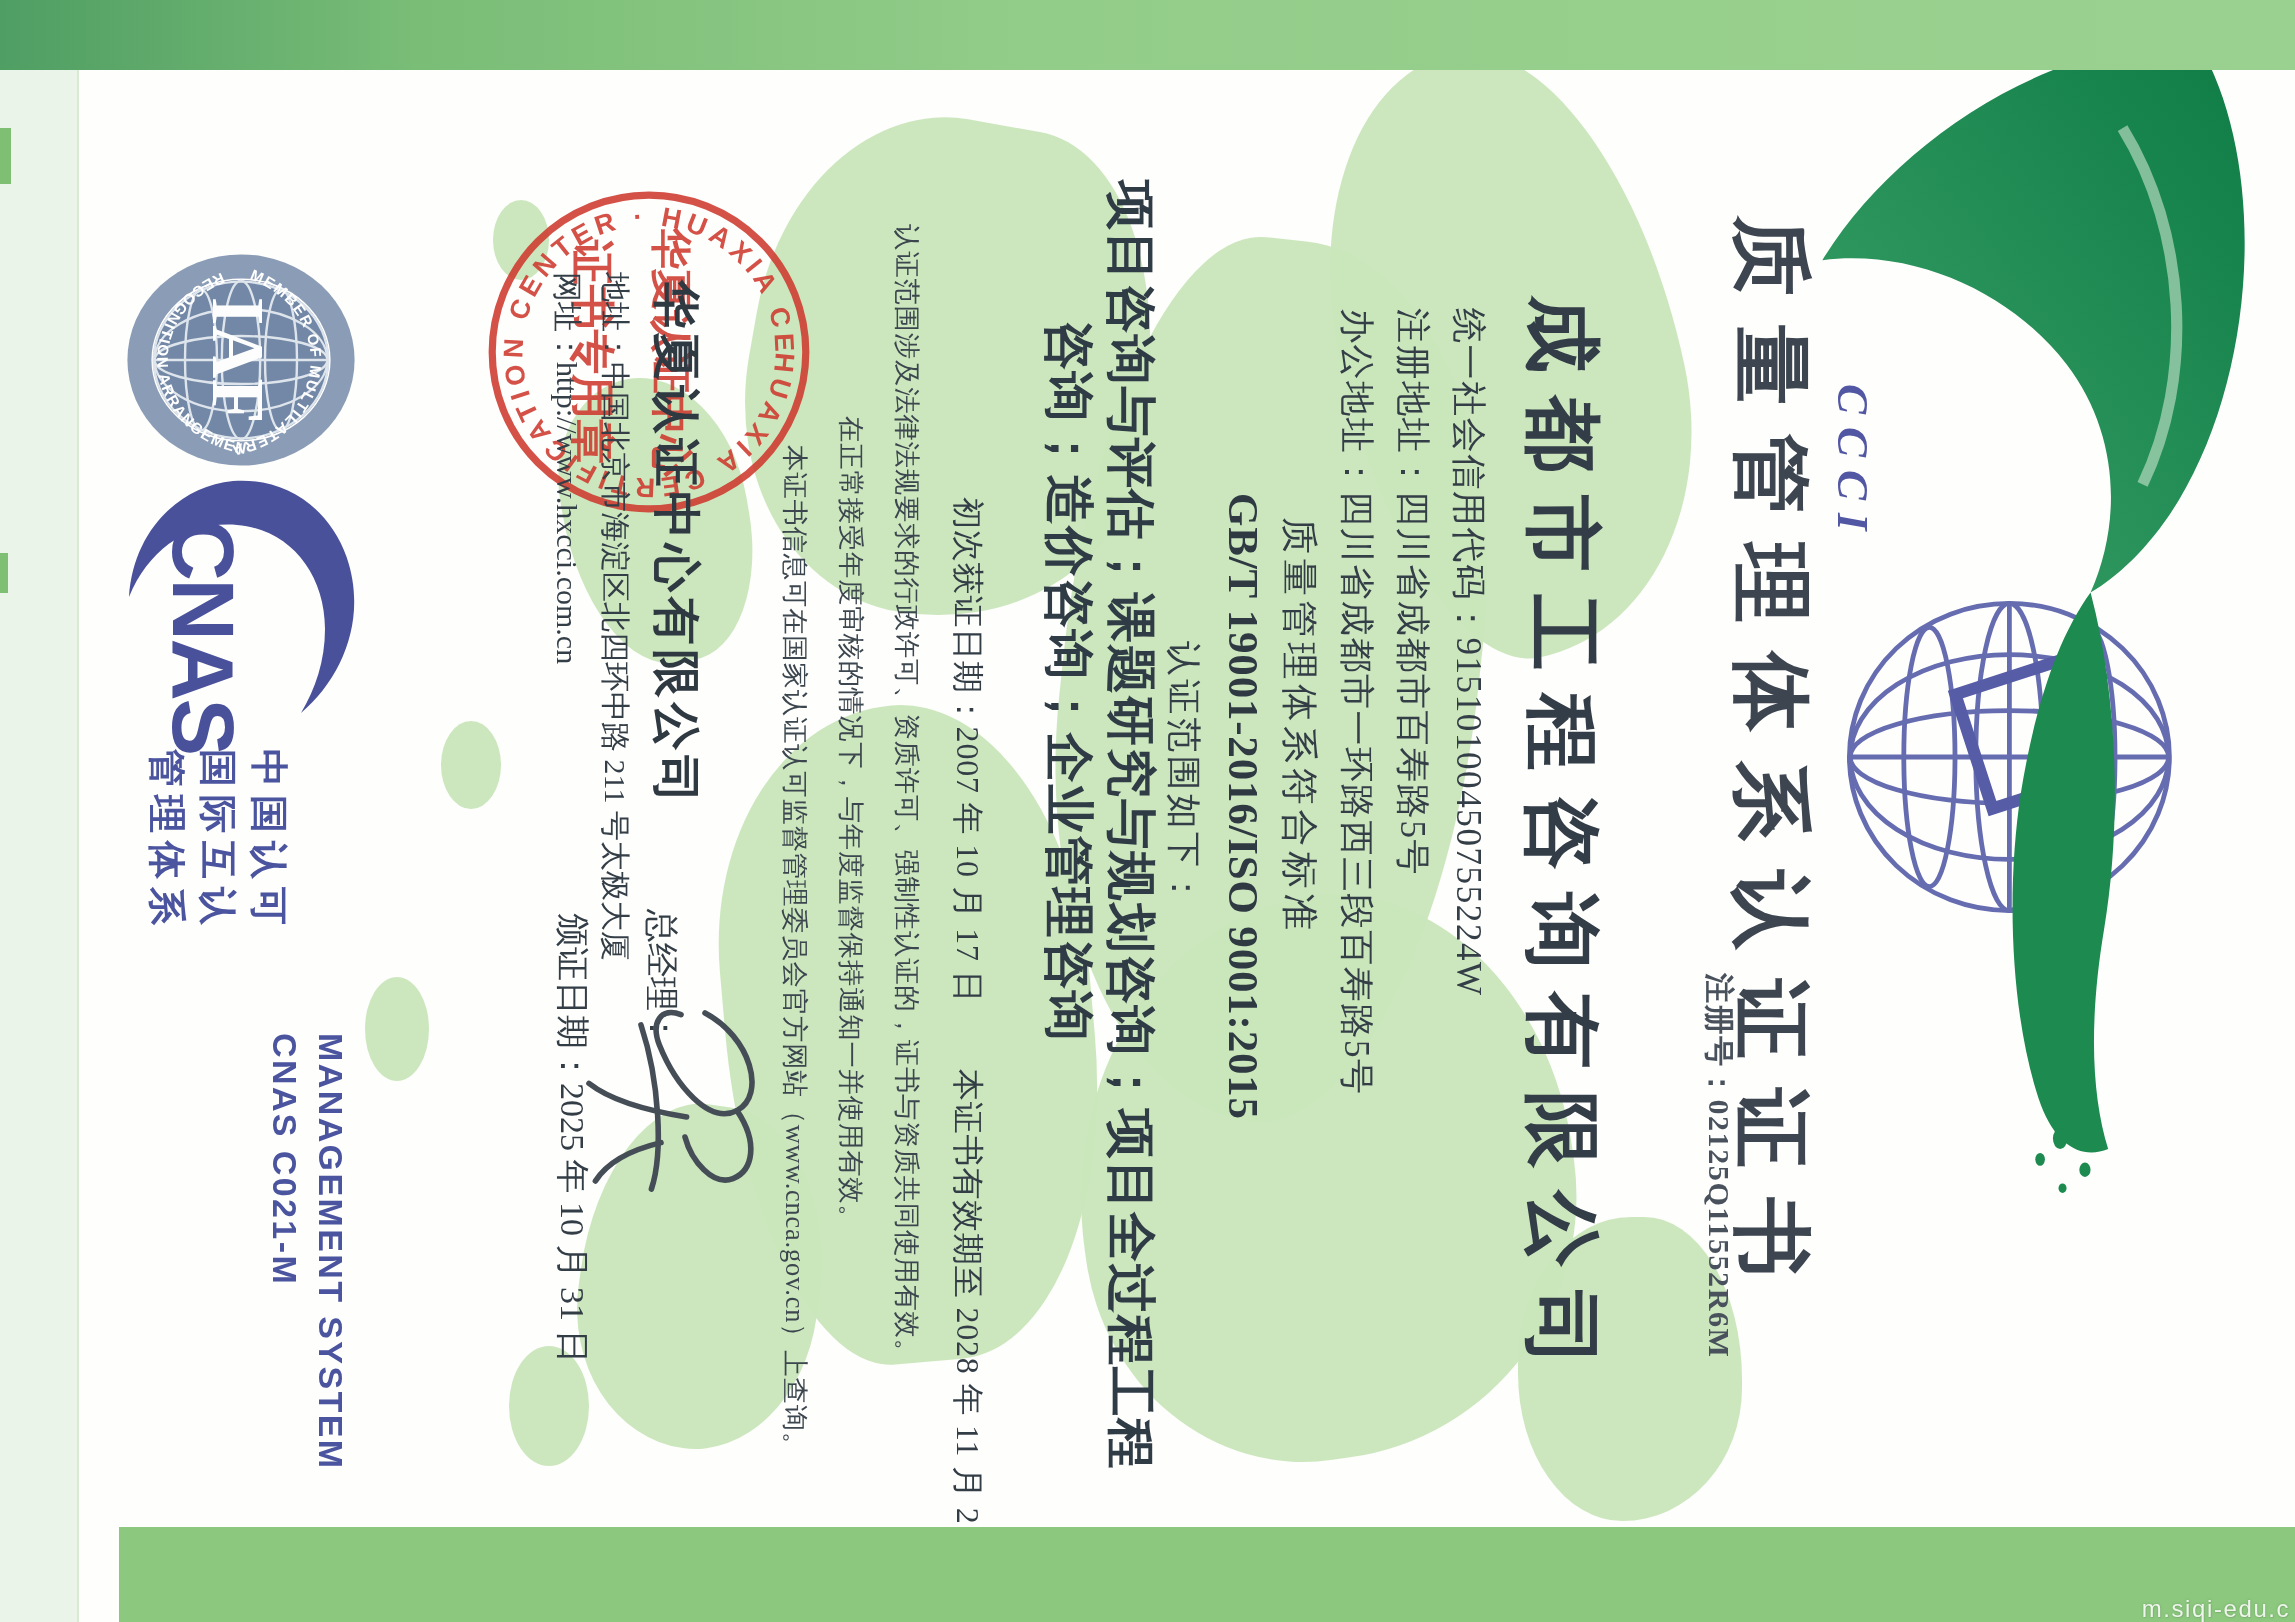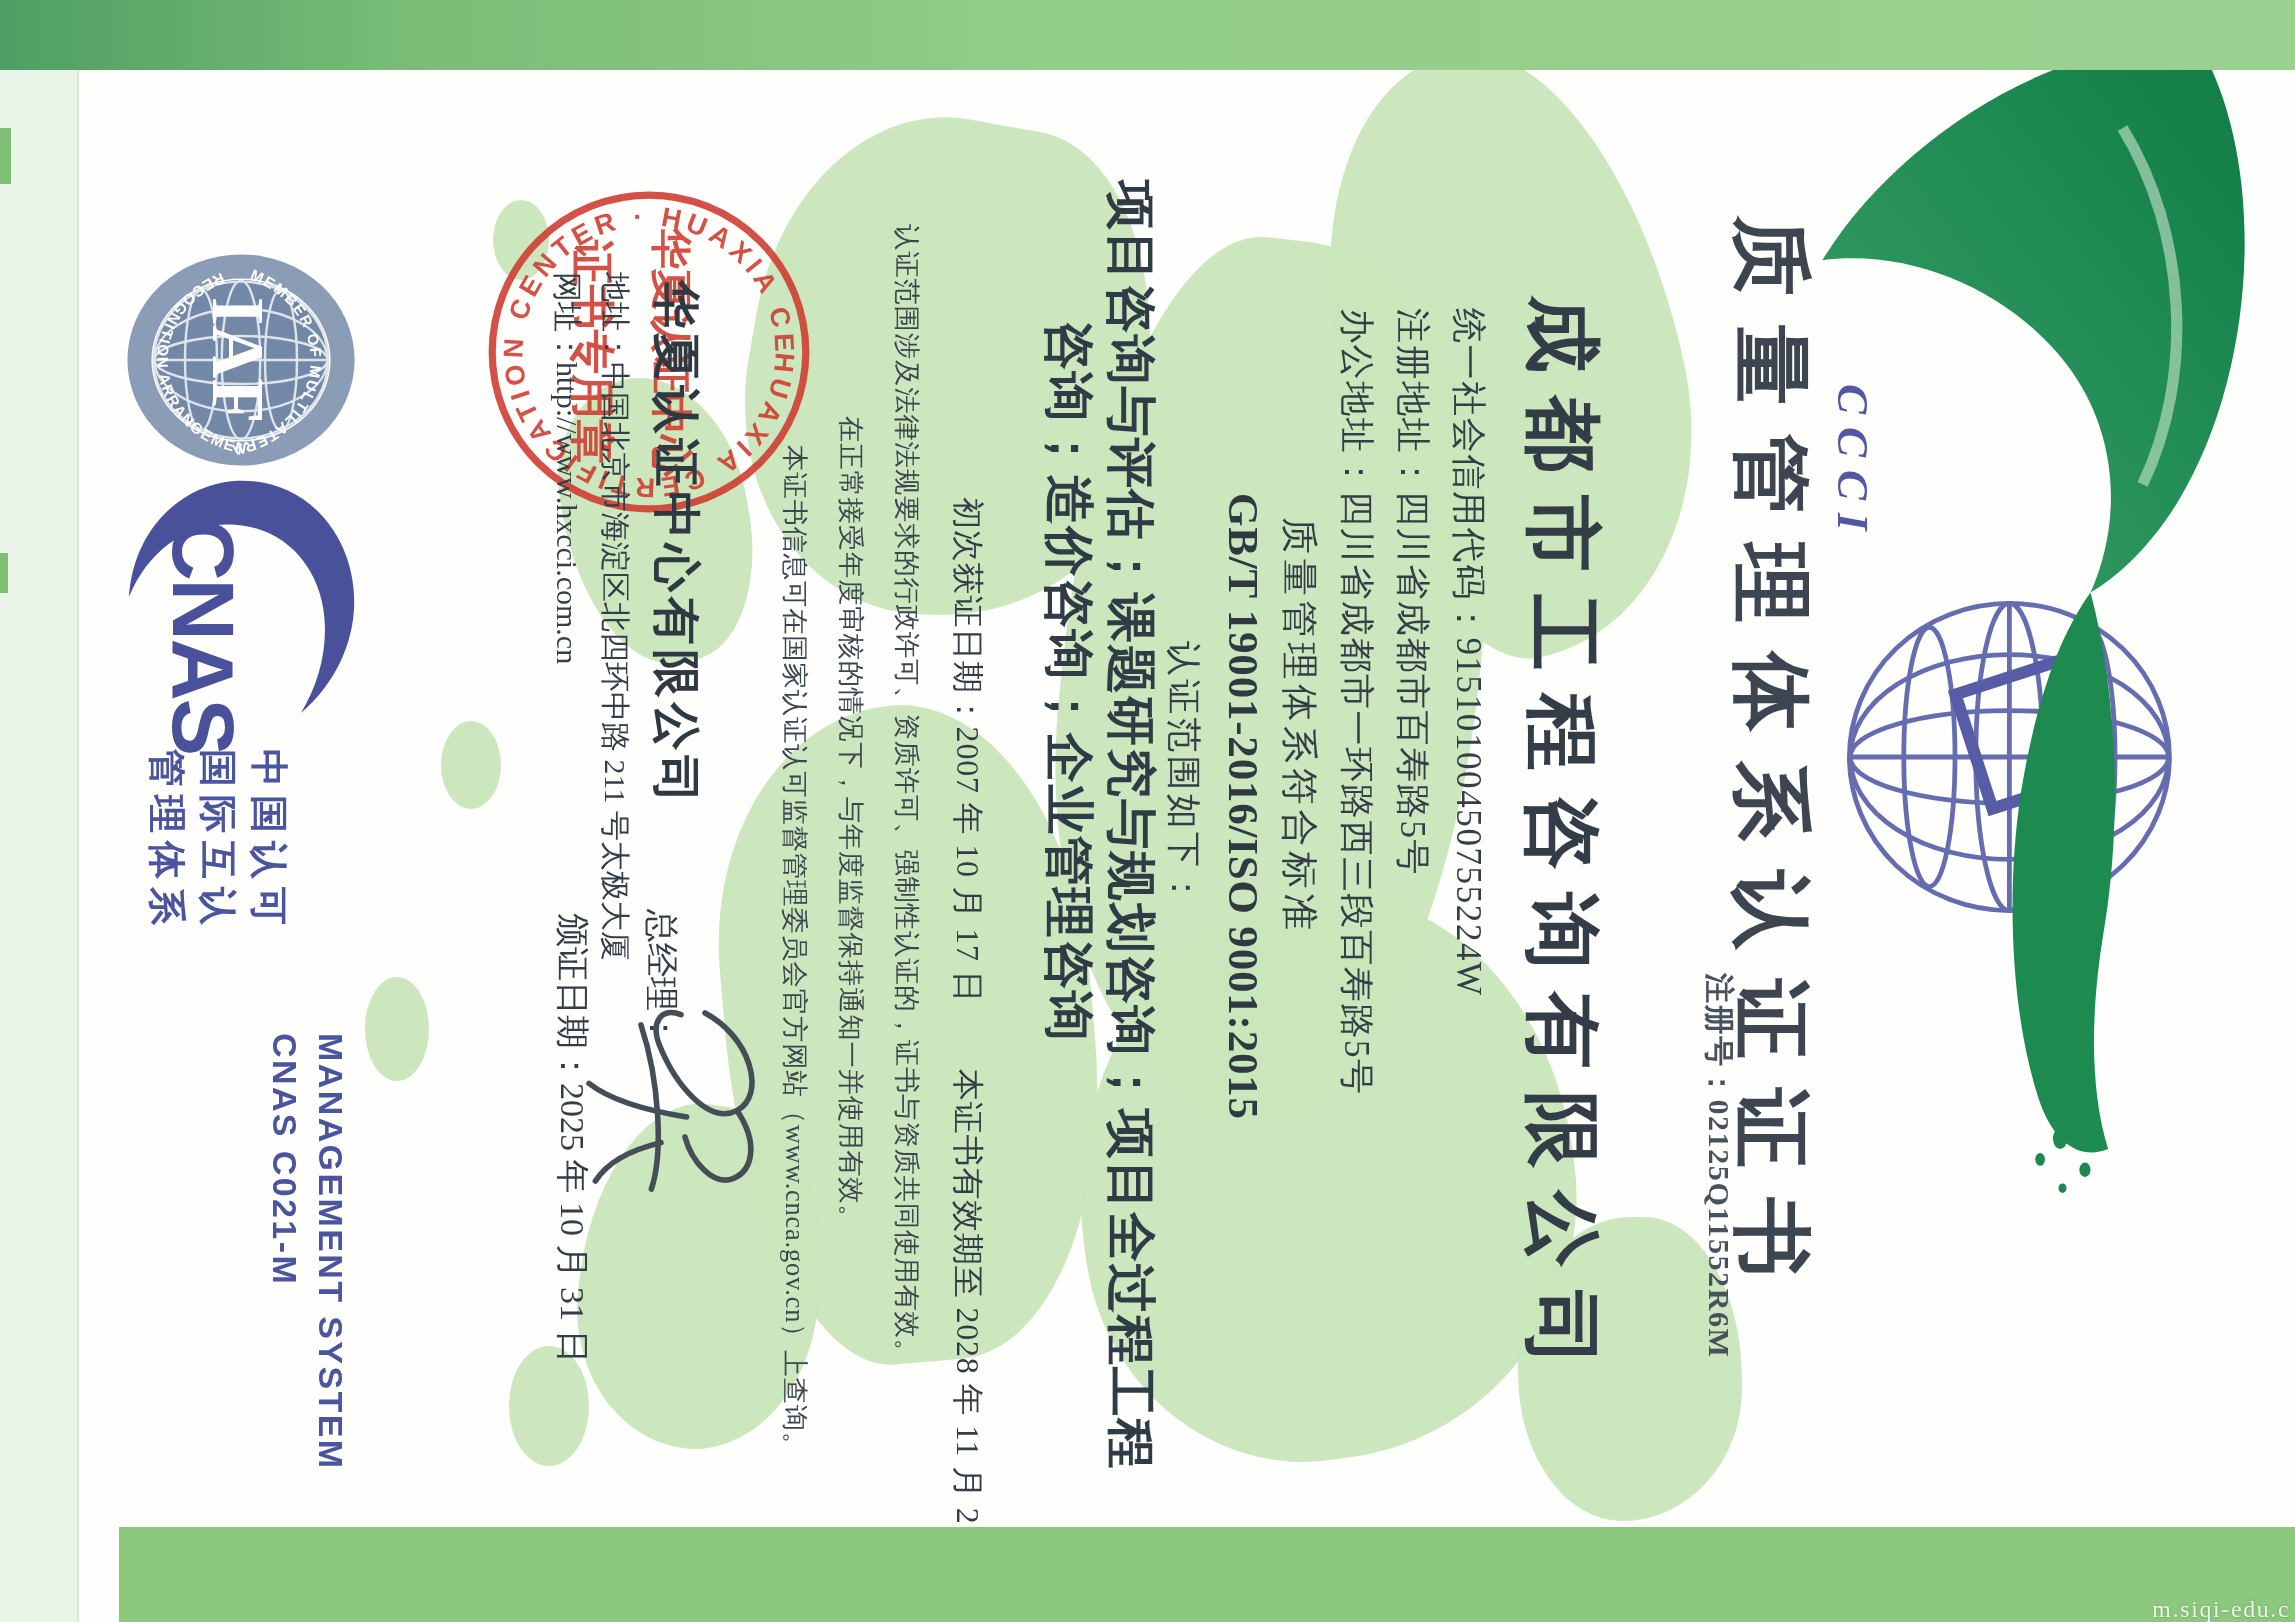--- a/index.html
+++ b/index.html
@@ -27,21 +27,21 @@
   .t-cnas-en{font-size:34px;font-weight:700;color:#4b549e;letter-spacing:2.4px;
              font-family:"Liberation Sans","DejaVu Sans",sans-serif;}
   .t-ccci{font-size:45px;font-weight:700;font-style:italic;color:#5257a4;letter-spacing:13px;}
   
   .band-top{position:absolute;left:0;top:0;width:2295px;height:70px;
             background:linear-gradient(90deg,#4f9e63 0%,#79bd77 18%,#93cd8a 45%,#9bd190 100%);}
   .strip-left{position:absolute;left:0;top:0;width:77px;height:1623px;background:#eaf4e8;
               border-right:2.4px solid #d8e9d4;}
   .band-bottom{position:absolute;left:119px;top:1527px;width:2177px;height:95px;background:#8cc87e;}
   .watermark{position:absolute;right:4.8px;bottom:0px;font-size:24px;letter-spacing:1.6px;
-             font-family:Liberation Serif, serif;
+             font-family:Liberation Sans, sans-serif;
              color:#eef5ea;text-shadow:0 0 2.4px #6da363,0.8px 0.8px 0 #85b87a;}
   .speck{position:absolute;background:#7fbf74;}
   svg{position:absolute;overflow:visible;}
 </style>
 </head>
 <body>
 
 <div class="scan">
 
   <div class="cert">

